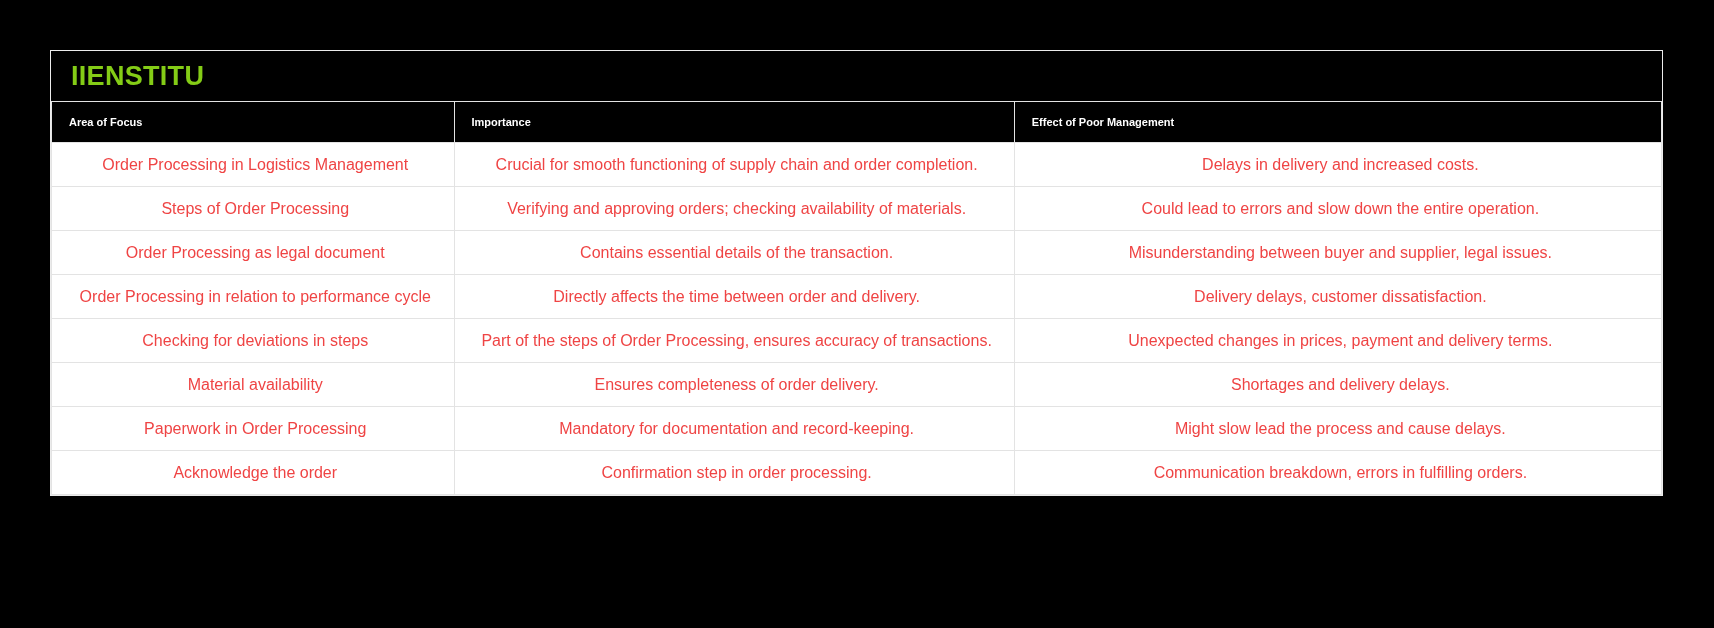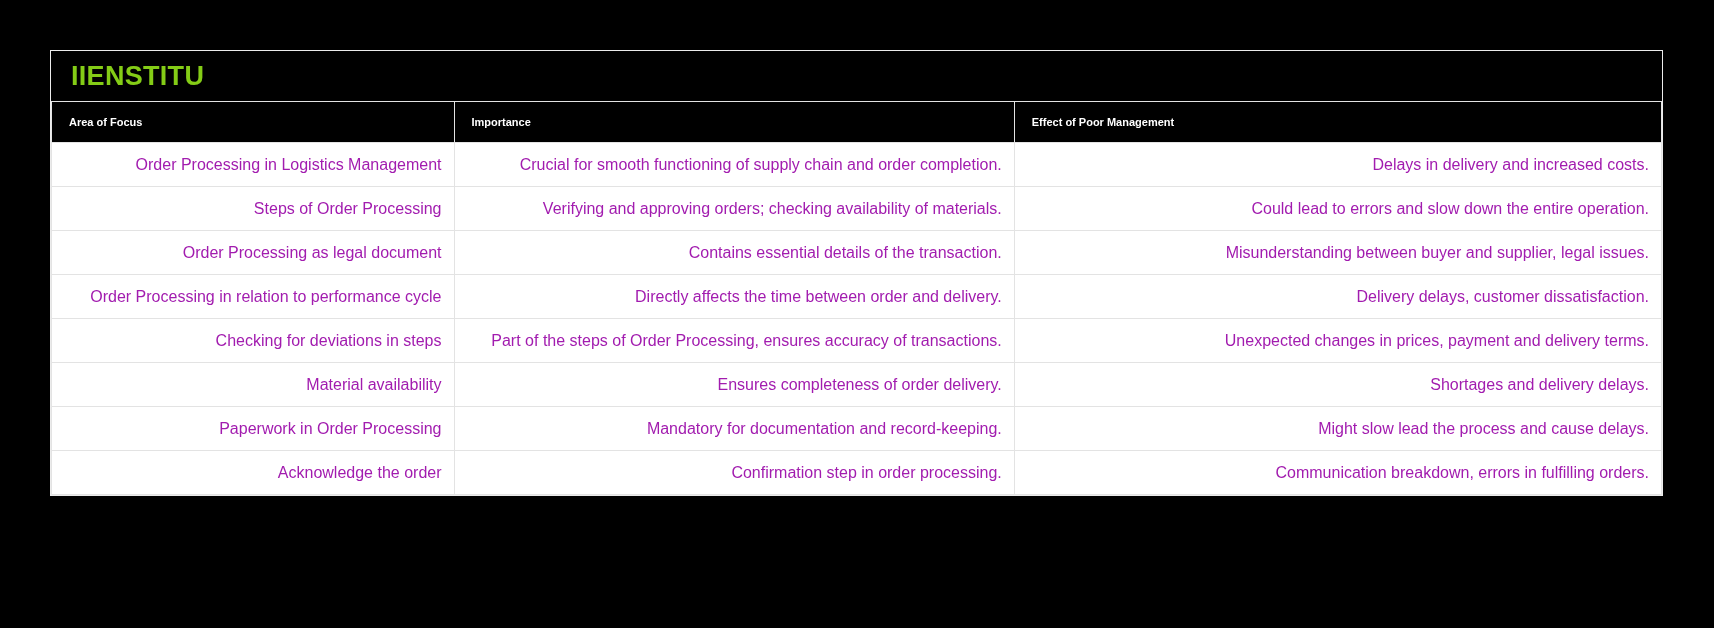--- a/index.html
+++ b/index.html
@@ -40,23 +40,23 @@
     font-size: 11px;
     font-weight: 700;
     text-align: left;
     height: 41px;
     padding: 0 12px 0 17px;
     border: 1px solid #e3e3e3;
     box-sizing: border-box;
   }
   table.info-table td {
     background: #ffffff;
-    color: #a21caf;
+    color: #ef4444;
     font-size: 16px;
-    text-align: right;
+    text-align: center;
     height: 44px;
     padding: 0 12px 0 17px;
     border: 1px solid #e3e3e3;
     box-sizing: border-box;
     white-space: nowrap;
     overflow: hidden;
   }
   col.c1 { width: 25.0%; }
   col.c2 { width: 34.8%; }
   col.c3 { width: 40.2%; }

